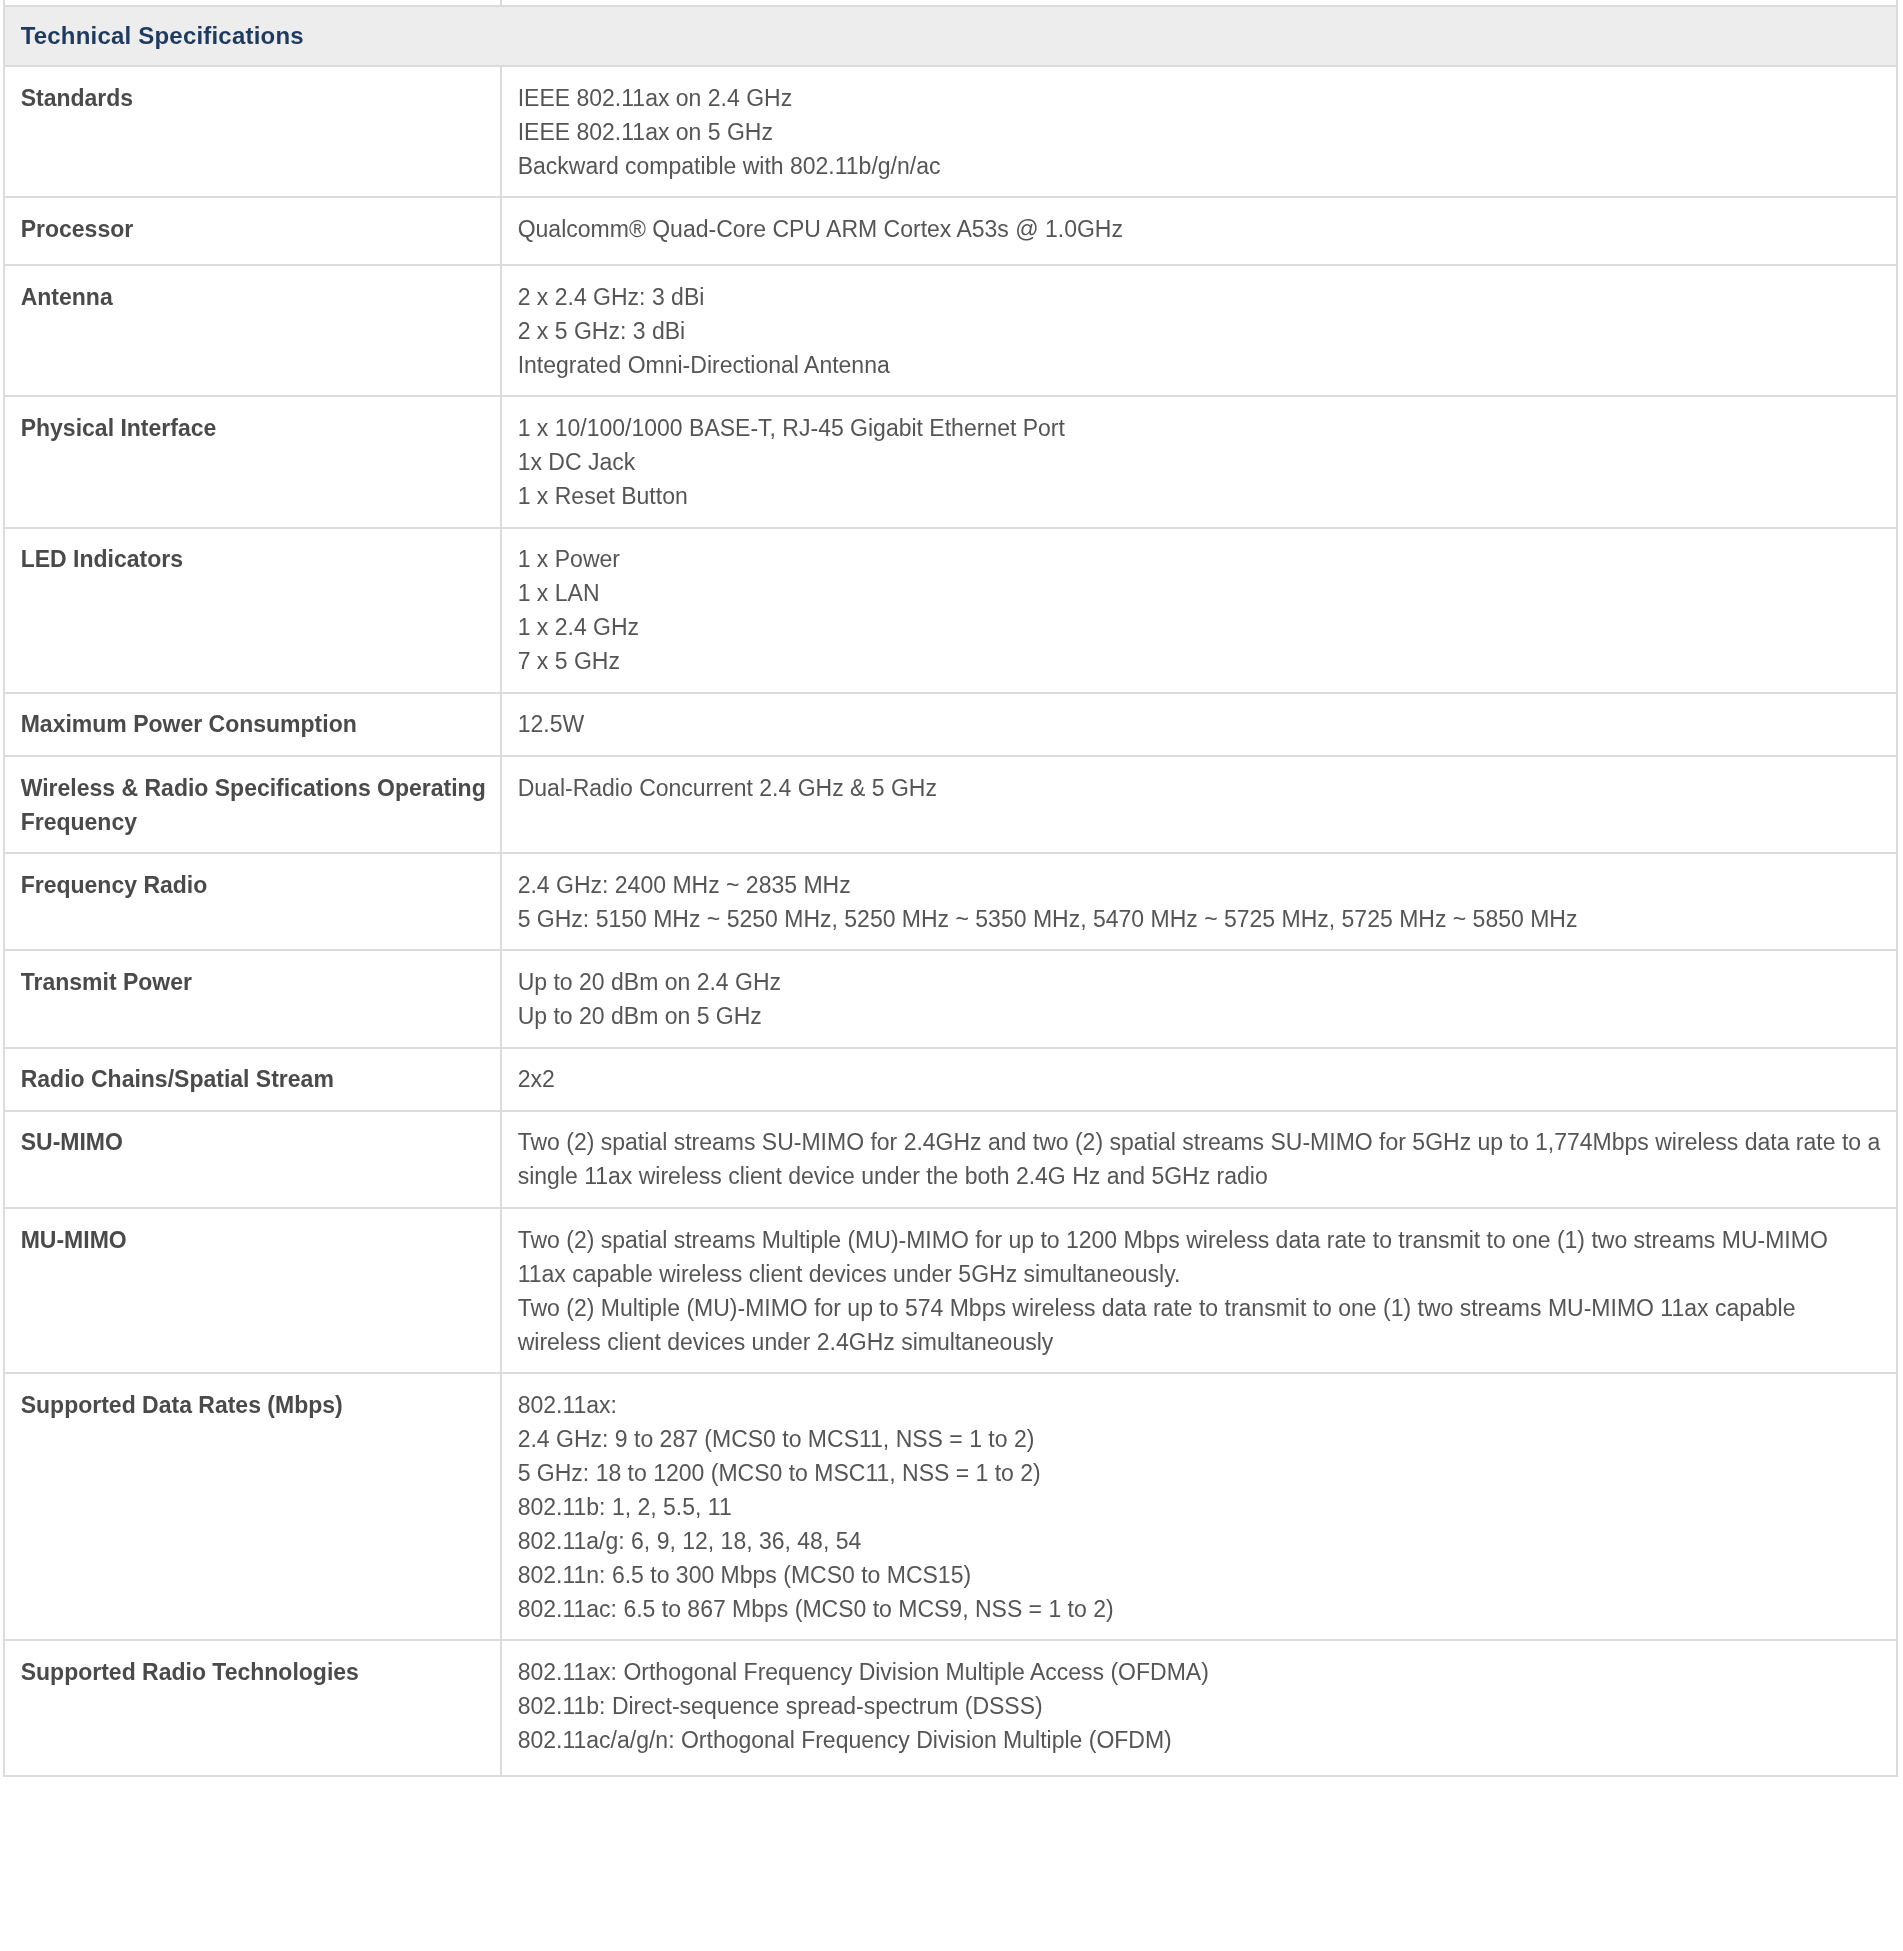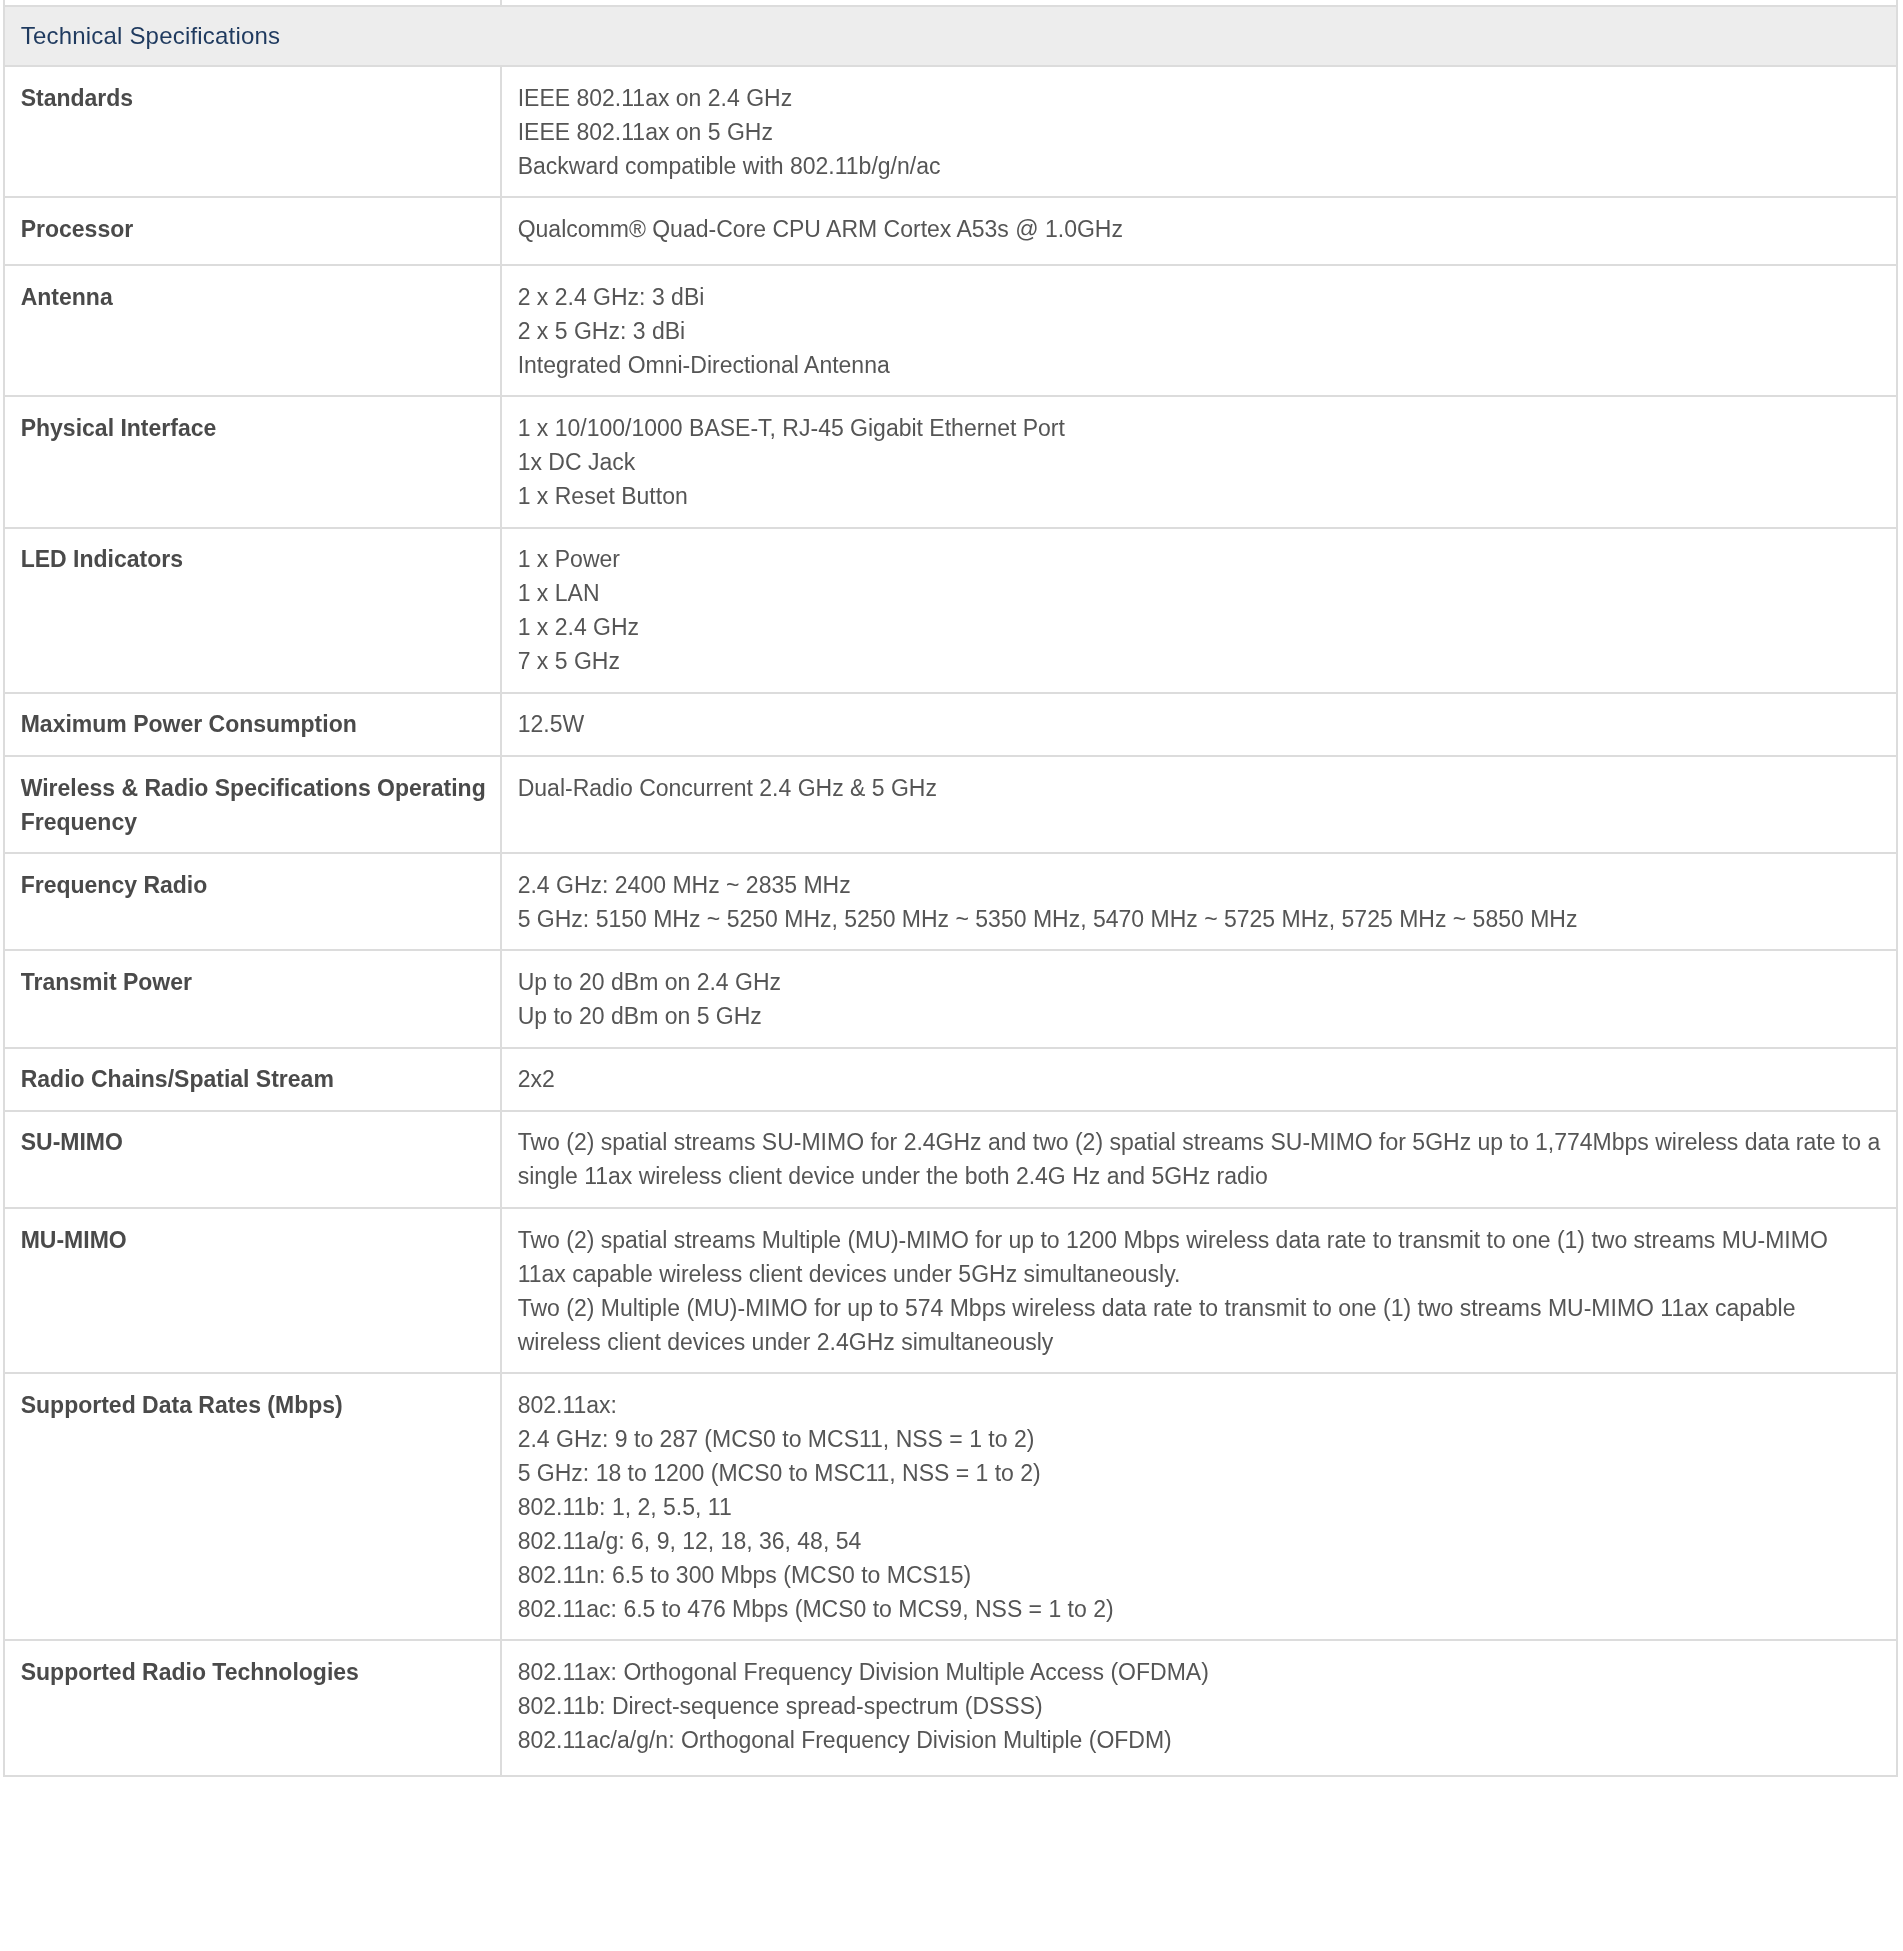--- a/index.html
+++ b/index.html
@@ -43,21 +43,21 @@
     color: #555555;
   }
   table.specs col.c-label { width: 497px; }
   table.specs th.section-title {
     background: #ededed;
     border: 2.5px solid #dcdcdc;
     text-align: left;
     height: 58px;
     padding: 0 0 0 15.3px;
     font-size: 24px;
-    font-weight: normal;
+    font-weight: bold;
     color: #1f3a5f;
     letter-spacing: 0.2px;
   }
   table.specs td {
     border: 2.5px solid #dcdcdc;
     vertical-align: top;
     padding: 13.6px 14.4px 13.6px 15.3px;
     line-height: 34px;
   }
   table.specs td.label {
@@ -191,21 +191,21 @@
 
     <tr style="height:265px">
       <td class="label">Supported Data Rates (Mbps)</td>
       <td class="value">
         <span class="value-line">802.11ax:</span>
         <span class="value-line">2.4 GHz: 9 to 287 (MCS0 to MCS11, NSS = 1 to 2)</span>
         <span class="value-line">5 GHz: 18 to 1200 (MCS0 to MSC11, NSS = 1 to 2)</span>
         <span class="value-line">802.11b: 1, 2, 5.5, 11</span>
         <span class="value-line">802.11a/g: 6, 9, 12, 18, 36, 48, 54</span>
         <span class="value-line">802.11n: 6.5 to 300 Mbps (MCS0 to MCS15)</span>
-        <span class="value-line">802.11ac: 6.5 to 476 Mbps (MCS0 to MCS9, NSS = 1 to 2)</span>
+        <span class="value-line">802.11ac: 6.5 to 867 Mbps (MCS0 to MCS9, NSS = 1 to 2)</span>
       </td>
     </tr>
 
     <tr style="height:136px">
       <td class="label">Supported Radio Technologies</td>
       <td class="value">
         <span class="value-line">802.11ax: Orthogonal Frequency Division Multiple Access (OFDMA)</span>
         <span class="value-line">802.11b: Direct-sequence spread-spectrum (DSSS)</span>
         <span class="value-line">802.11ac/a/g/n: Orthogonal Frequency Division Multiple (OFDM)</span>
       </td>

